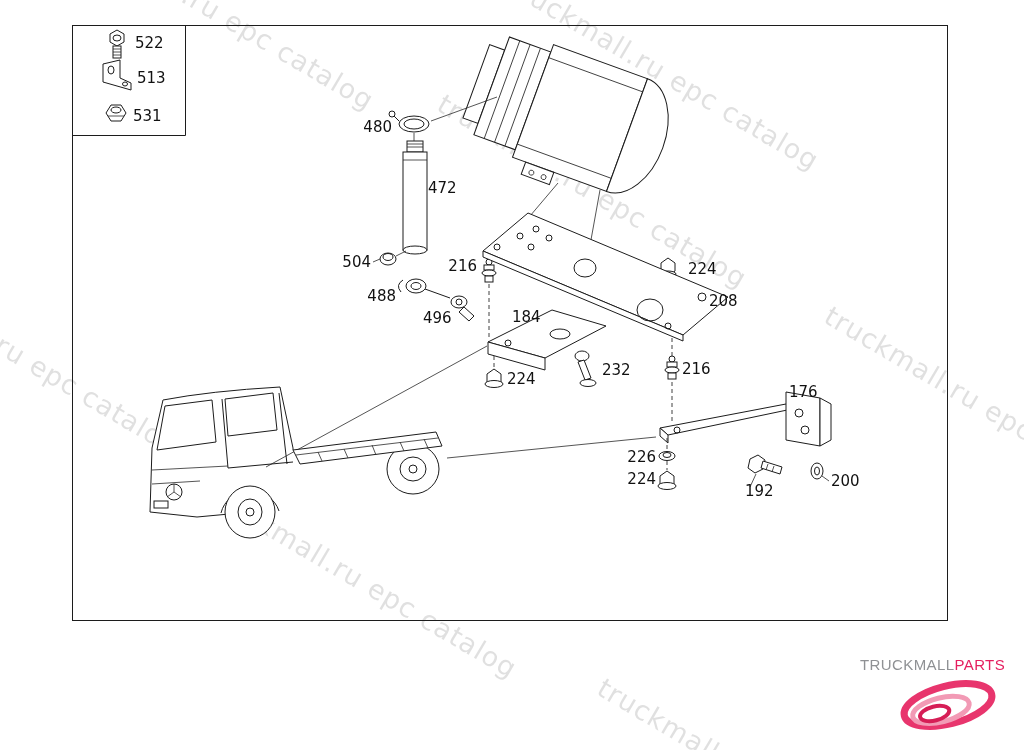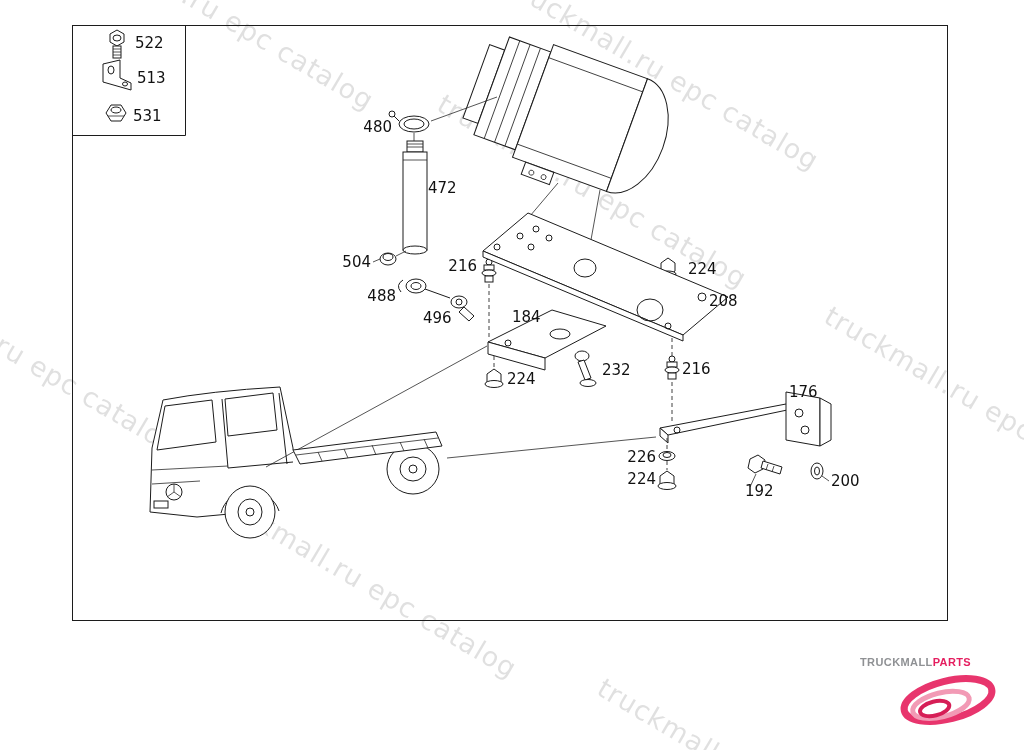--- a/index.html
+++ b/index.html
@@ -24,21 +24,21 @@
   svg.diagram text.callout {
     font-family:"DejaVu Sans", sans-serif;
     font-size:15px; fill:#111;
   }
   .logo {
     position:absolute; left:860px; top:656px; width:160px; z-index:3;
     text-align:left;
   }
   .logo .logo-text {
     font-family:"Liberation Sans", sans-serif;
-    font-weight:bold; font-size:11px; letter-spacing:0.4px;
+    font-weight:normal; font-size:15px; letter-spacing:0.4px;
     white-space:nowrap;
   }
   .logo .brand { color:#8f9194; }
   .logo .accent { color:#e51e5f; }
   .logo svg { display:block; margin-left:28px; margin-top:-2px; }
 </style>
 </head>
 <body>
 
 <div class="page">

